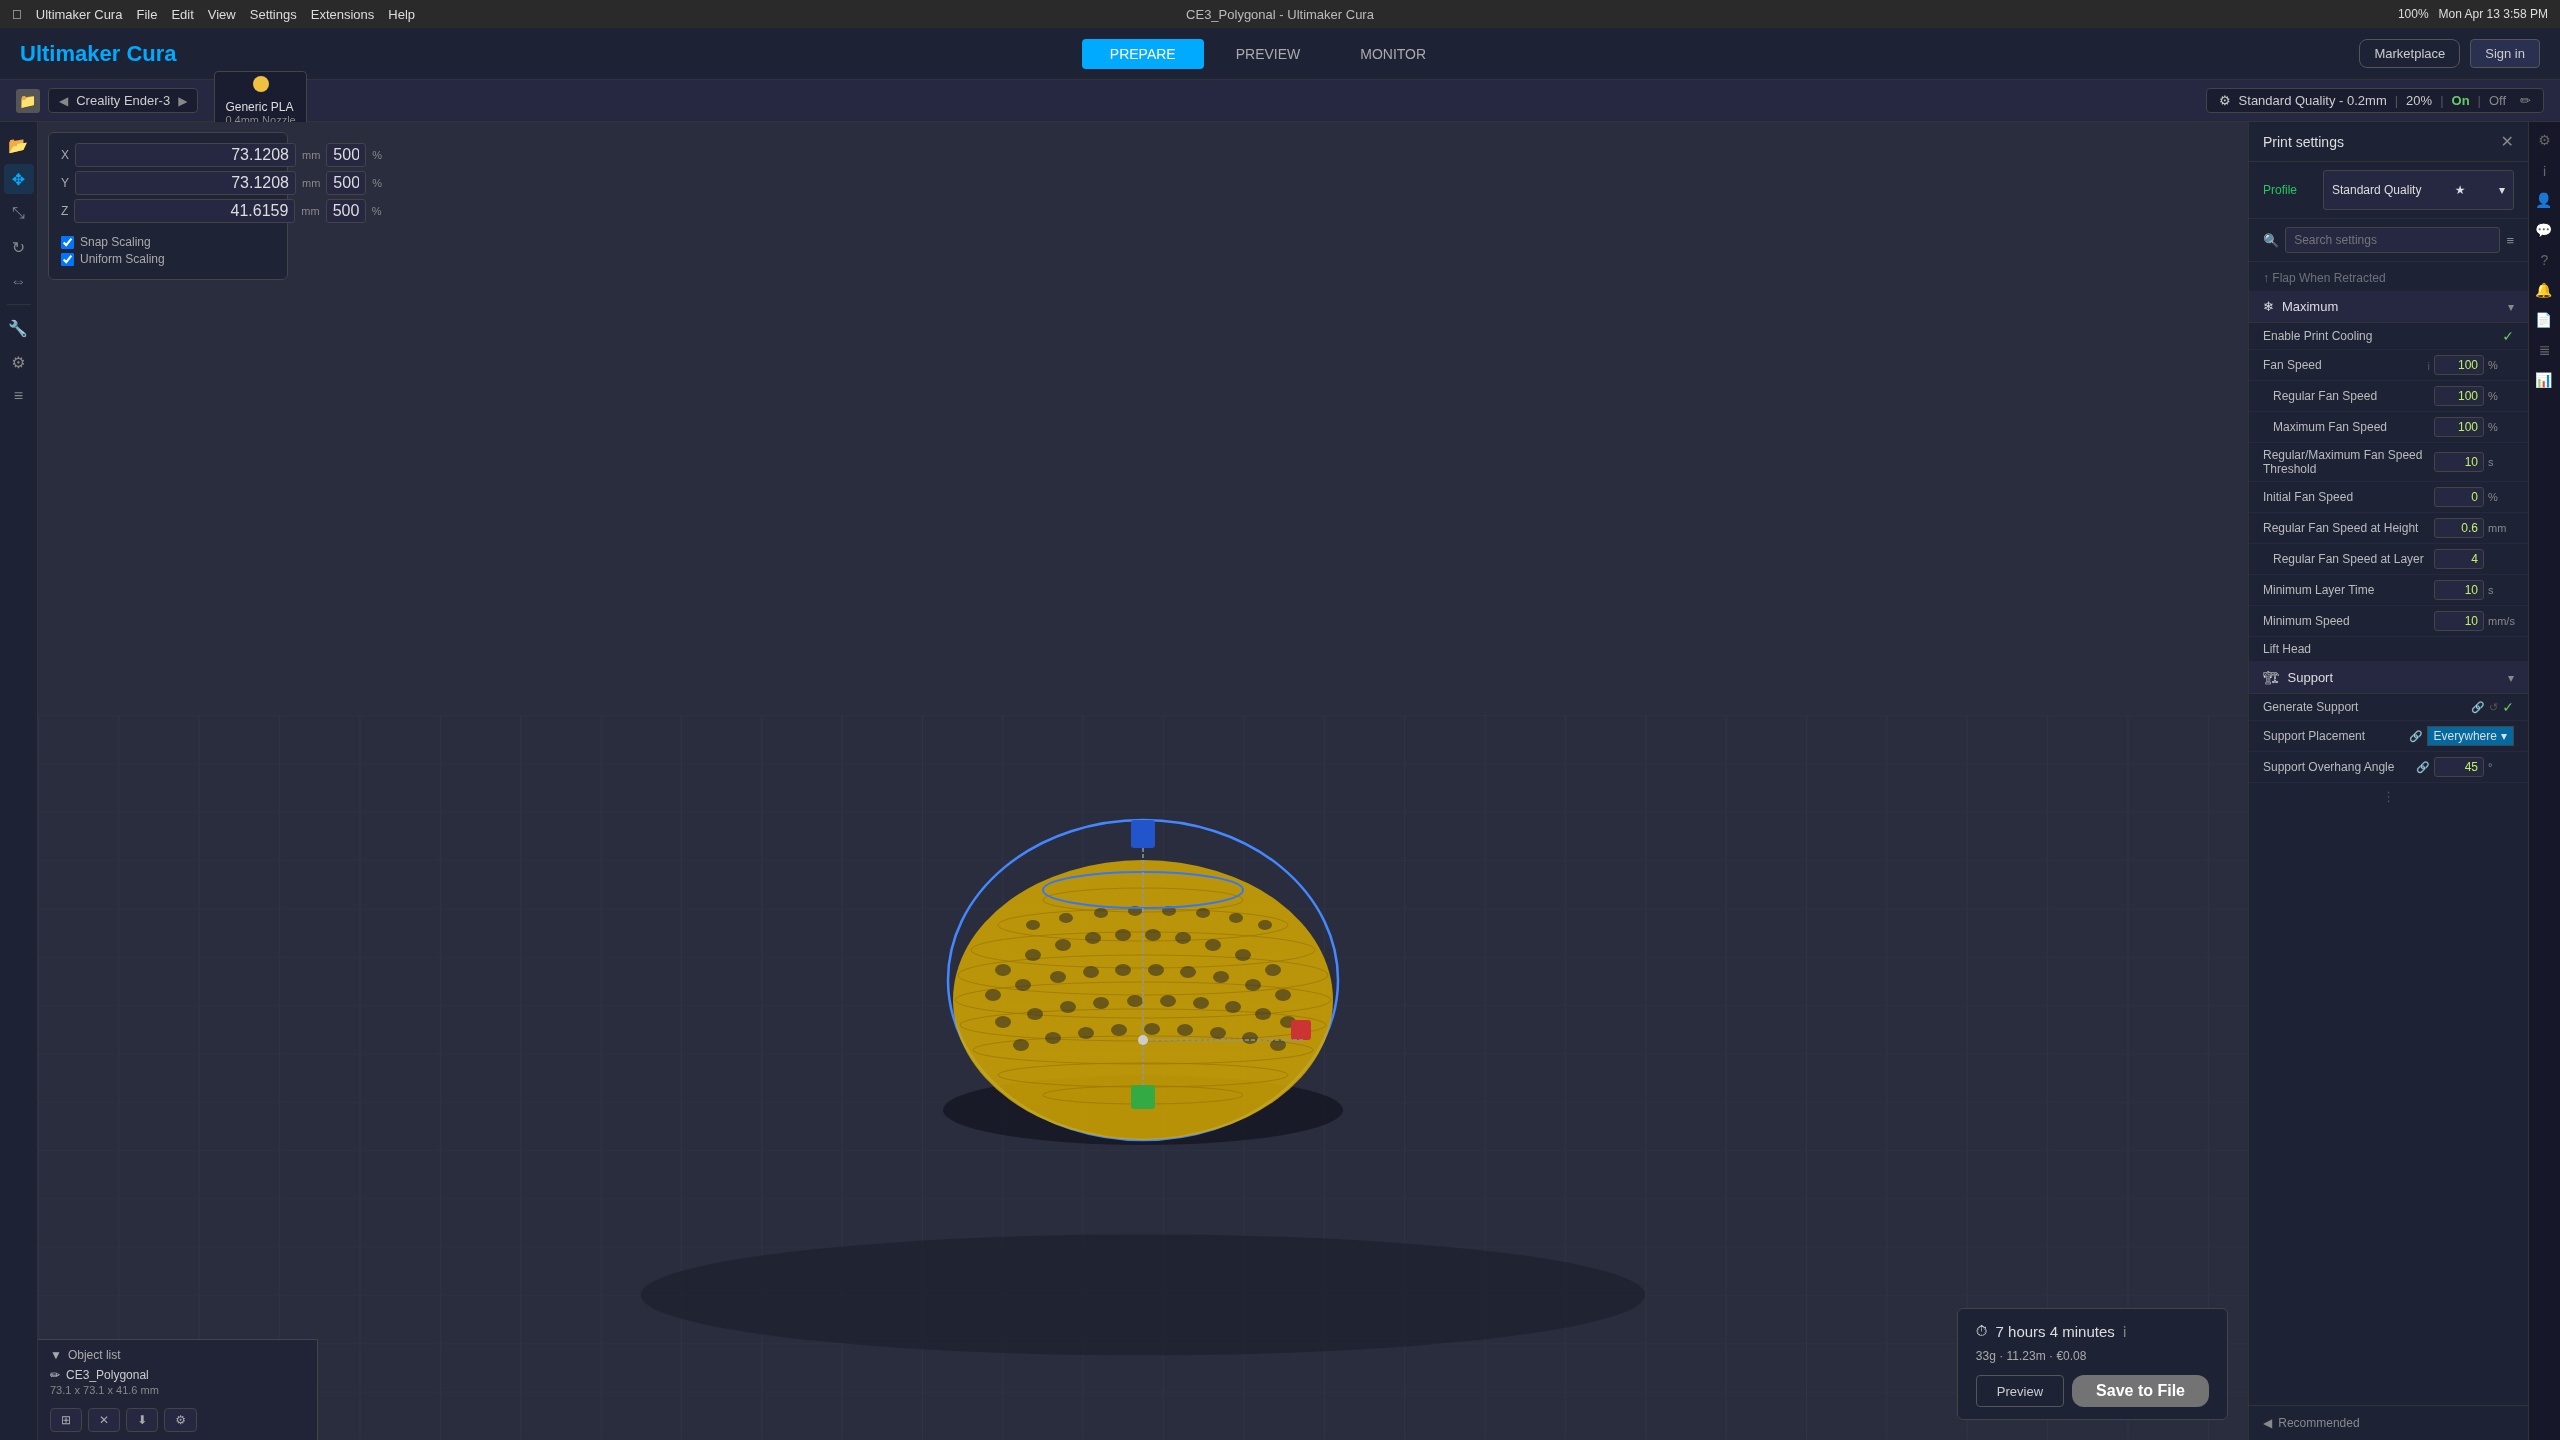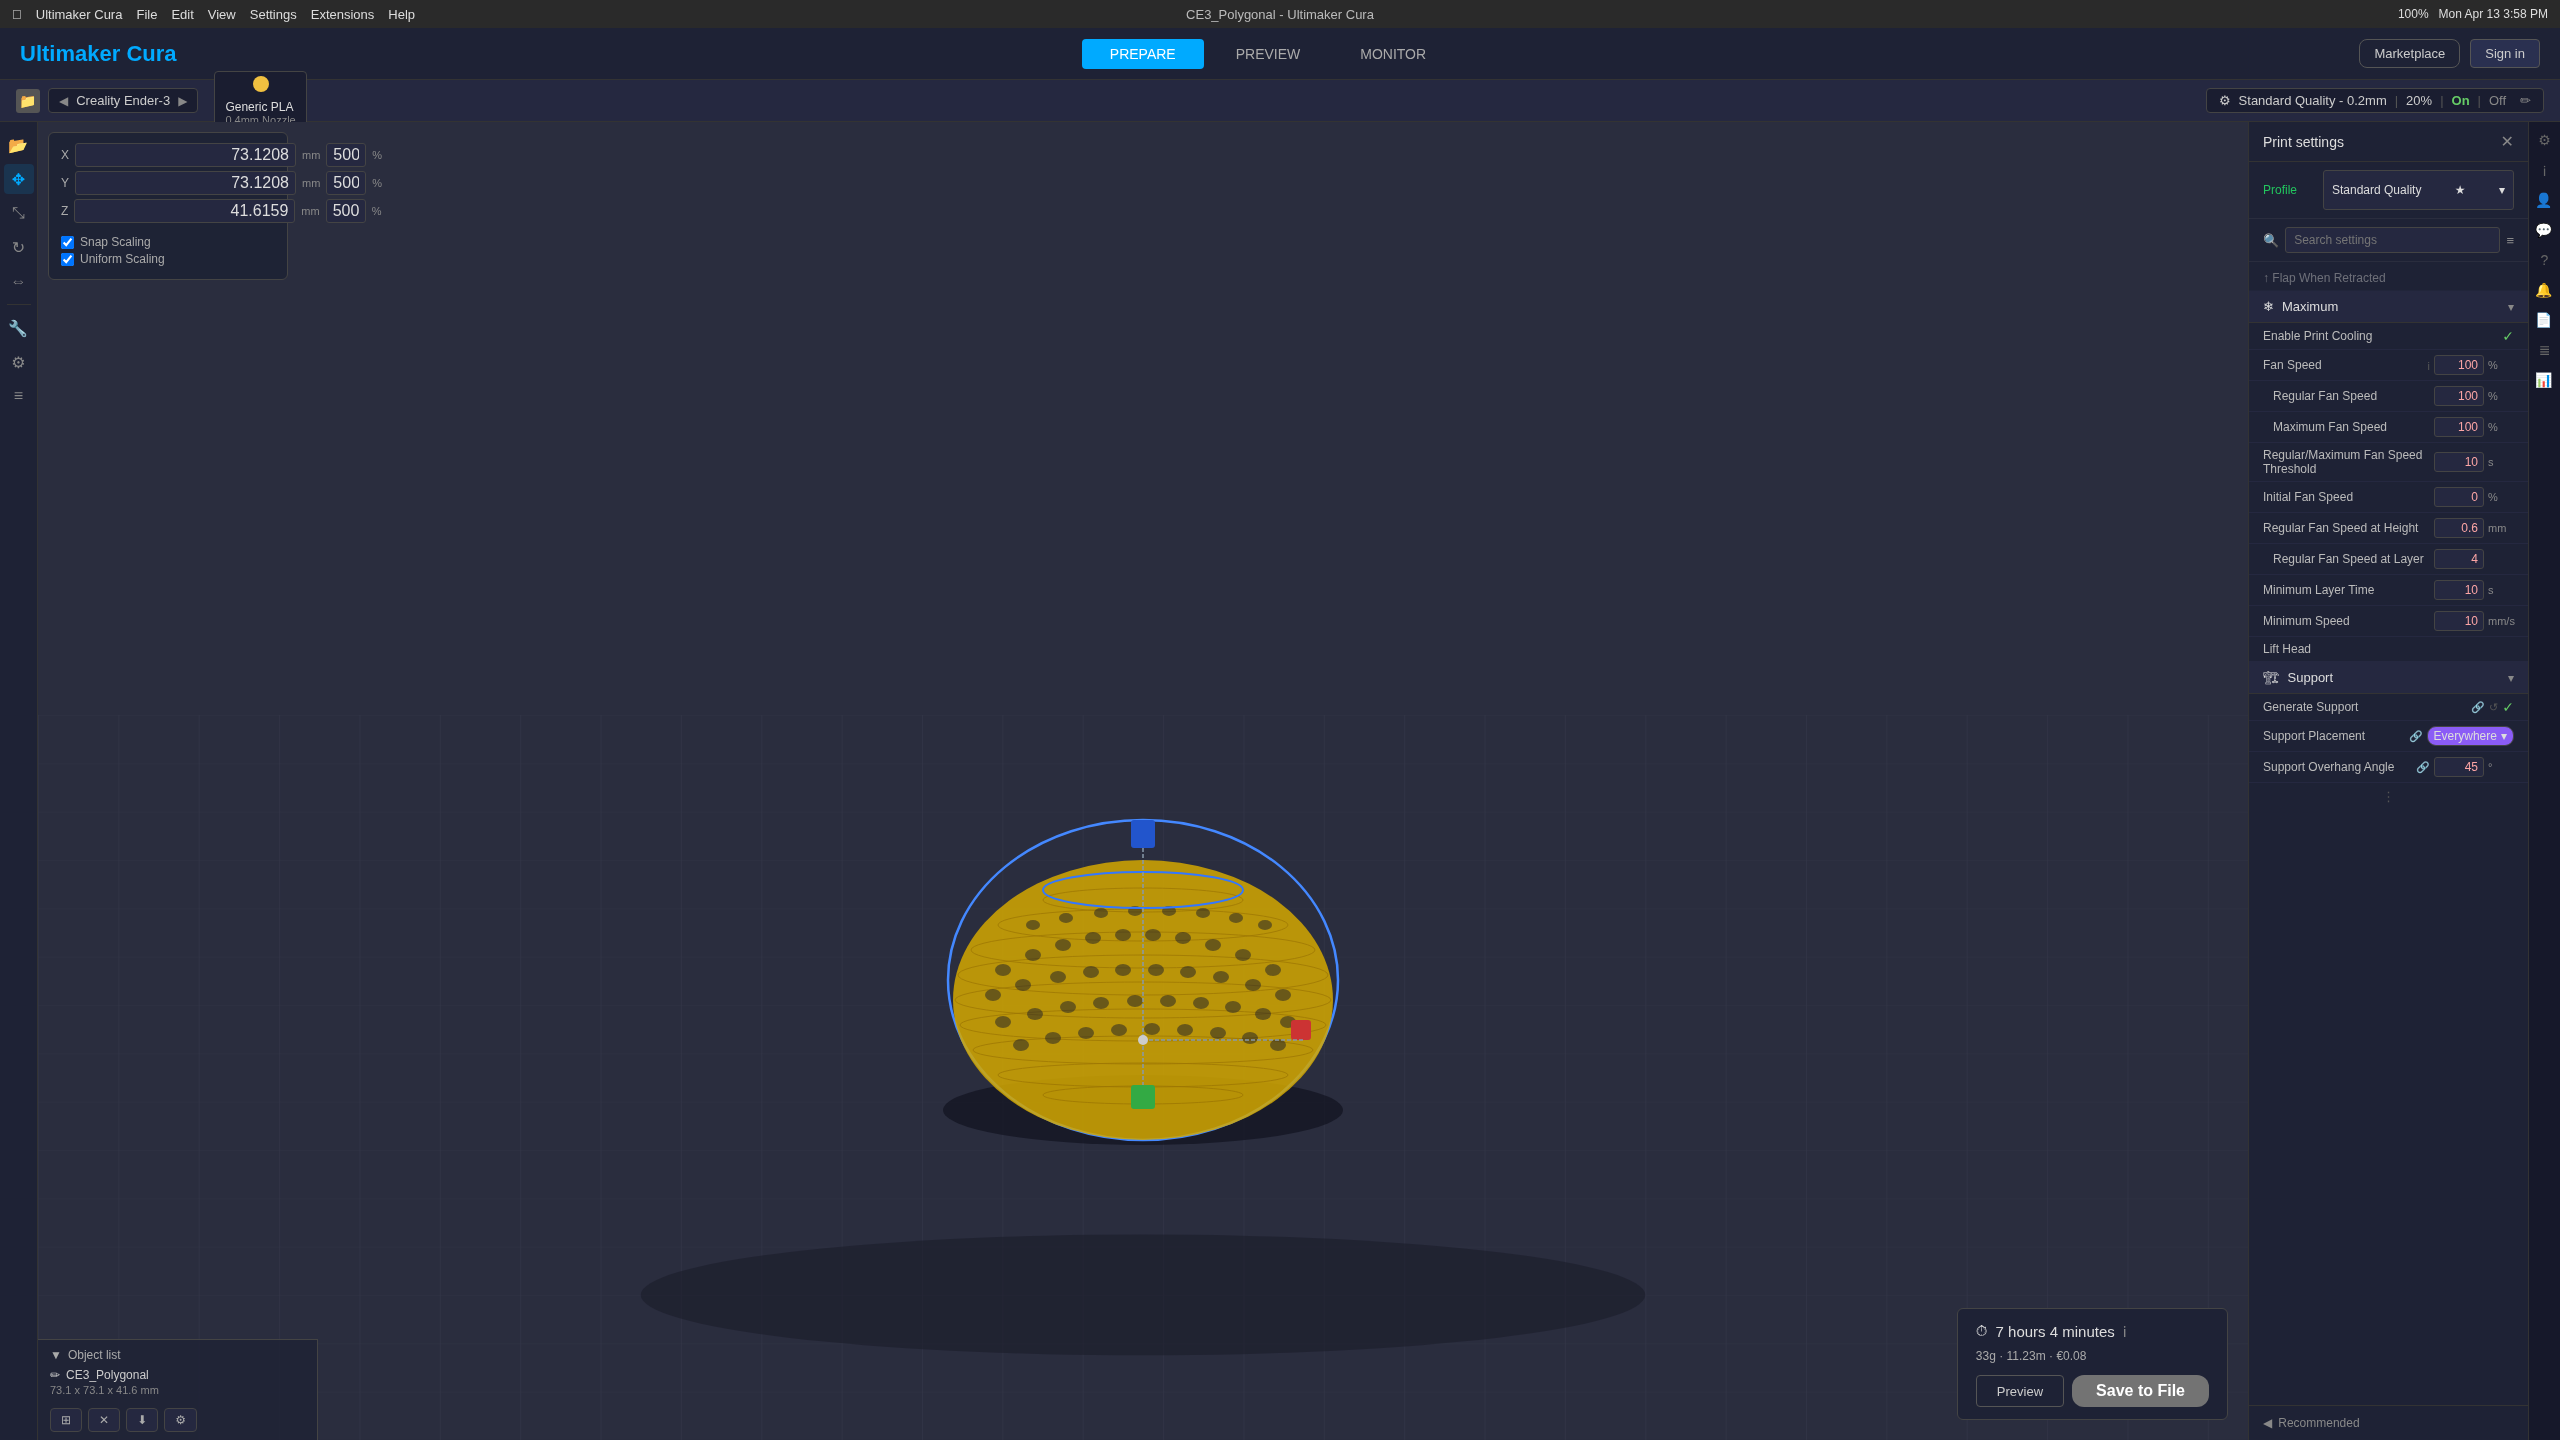--- a/index.html
+++ b/index.html
@@ -313,40 +313,40 @@
 
     .setting-row {
       display: flex; align-items: center; justify-content: space-between;
       padding: 5px 14px;
       border-bottom: 1px solid #252840;
     }
     .setting-name { font-size: 12px; color: #bbb; flex: 1; }
     .setting-value-container { display: flex; align-items: center; gap: 4px; }
     .setting-input {
       width: 50px; background: #252840; border: 1px solid #444;
-      border-radius: 3px; padding: 2px 5px; color: #fca5a5; font-size: 12px;
+      border-radius: 3px; padding: 2px 5px; color: #bef264; font-size: 12px;
       text-align: right;
     }
     .setting-unit { font-size: 11px; color: #888; width: 26px; }
     .setting-check { color: #66cc66; font-size: 14px; }
     .setting-info { color: #555; font-size: 11px; margin-left: 4px; cursor: help; }
     .setting-link { color: #555; font-size: 11px; cursor: pointer; }
 
     
     .recommended-row {
       padding: 10px 14px;
       border-top: 1px solid #333;
       display: flex; align-items: center; gap: 6px;
       color: #888; font-size: 12px; cursor: pointer;
     }
 
     
     .setting-dropdown {
-      background: #8b5cf6; border: 1px solid #444;
-      border-radius: 9px; padding: 2px 6px; color: #ddd; font-size: 12px;
+      background: #0369a1; border: 1px solid #444;
+      border-radius: 0; padding: 2px 6px; color: #ddd; font-size: 12px;
       display: flex; align-items: center; gap: 4px; cursor: pointer;
     }
 
     
     .right-dock {
       width: 32px;
       background: #16182a;
       display: flex;
       flex-direction: column;
       align-items: center;

